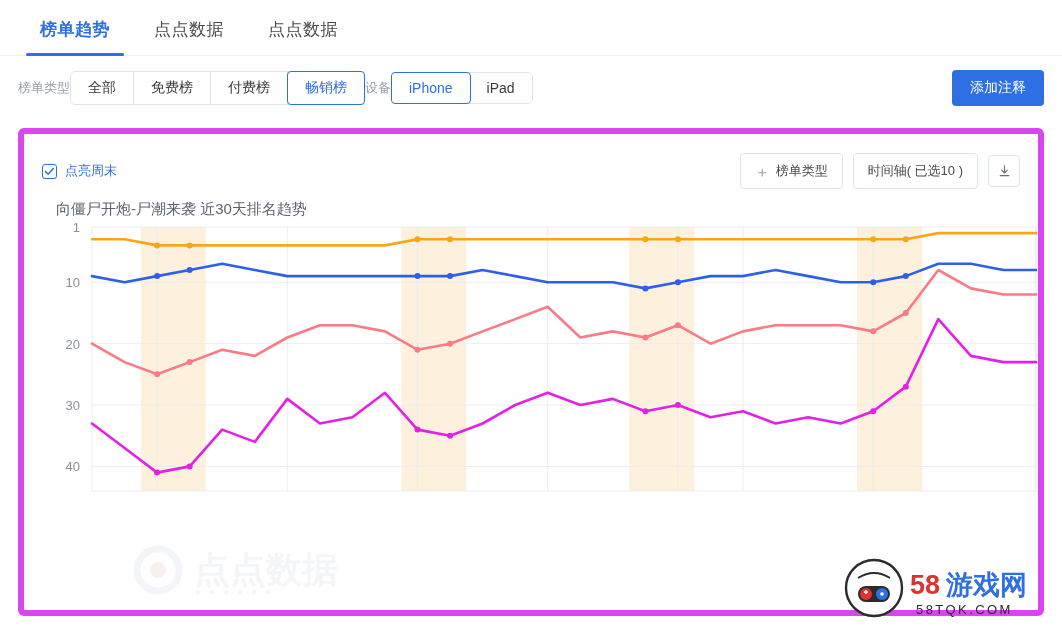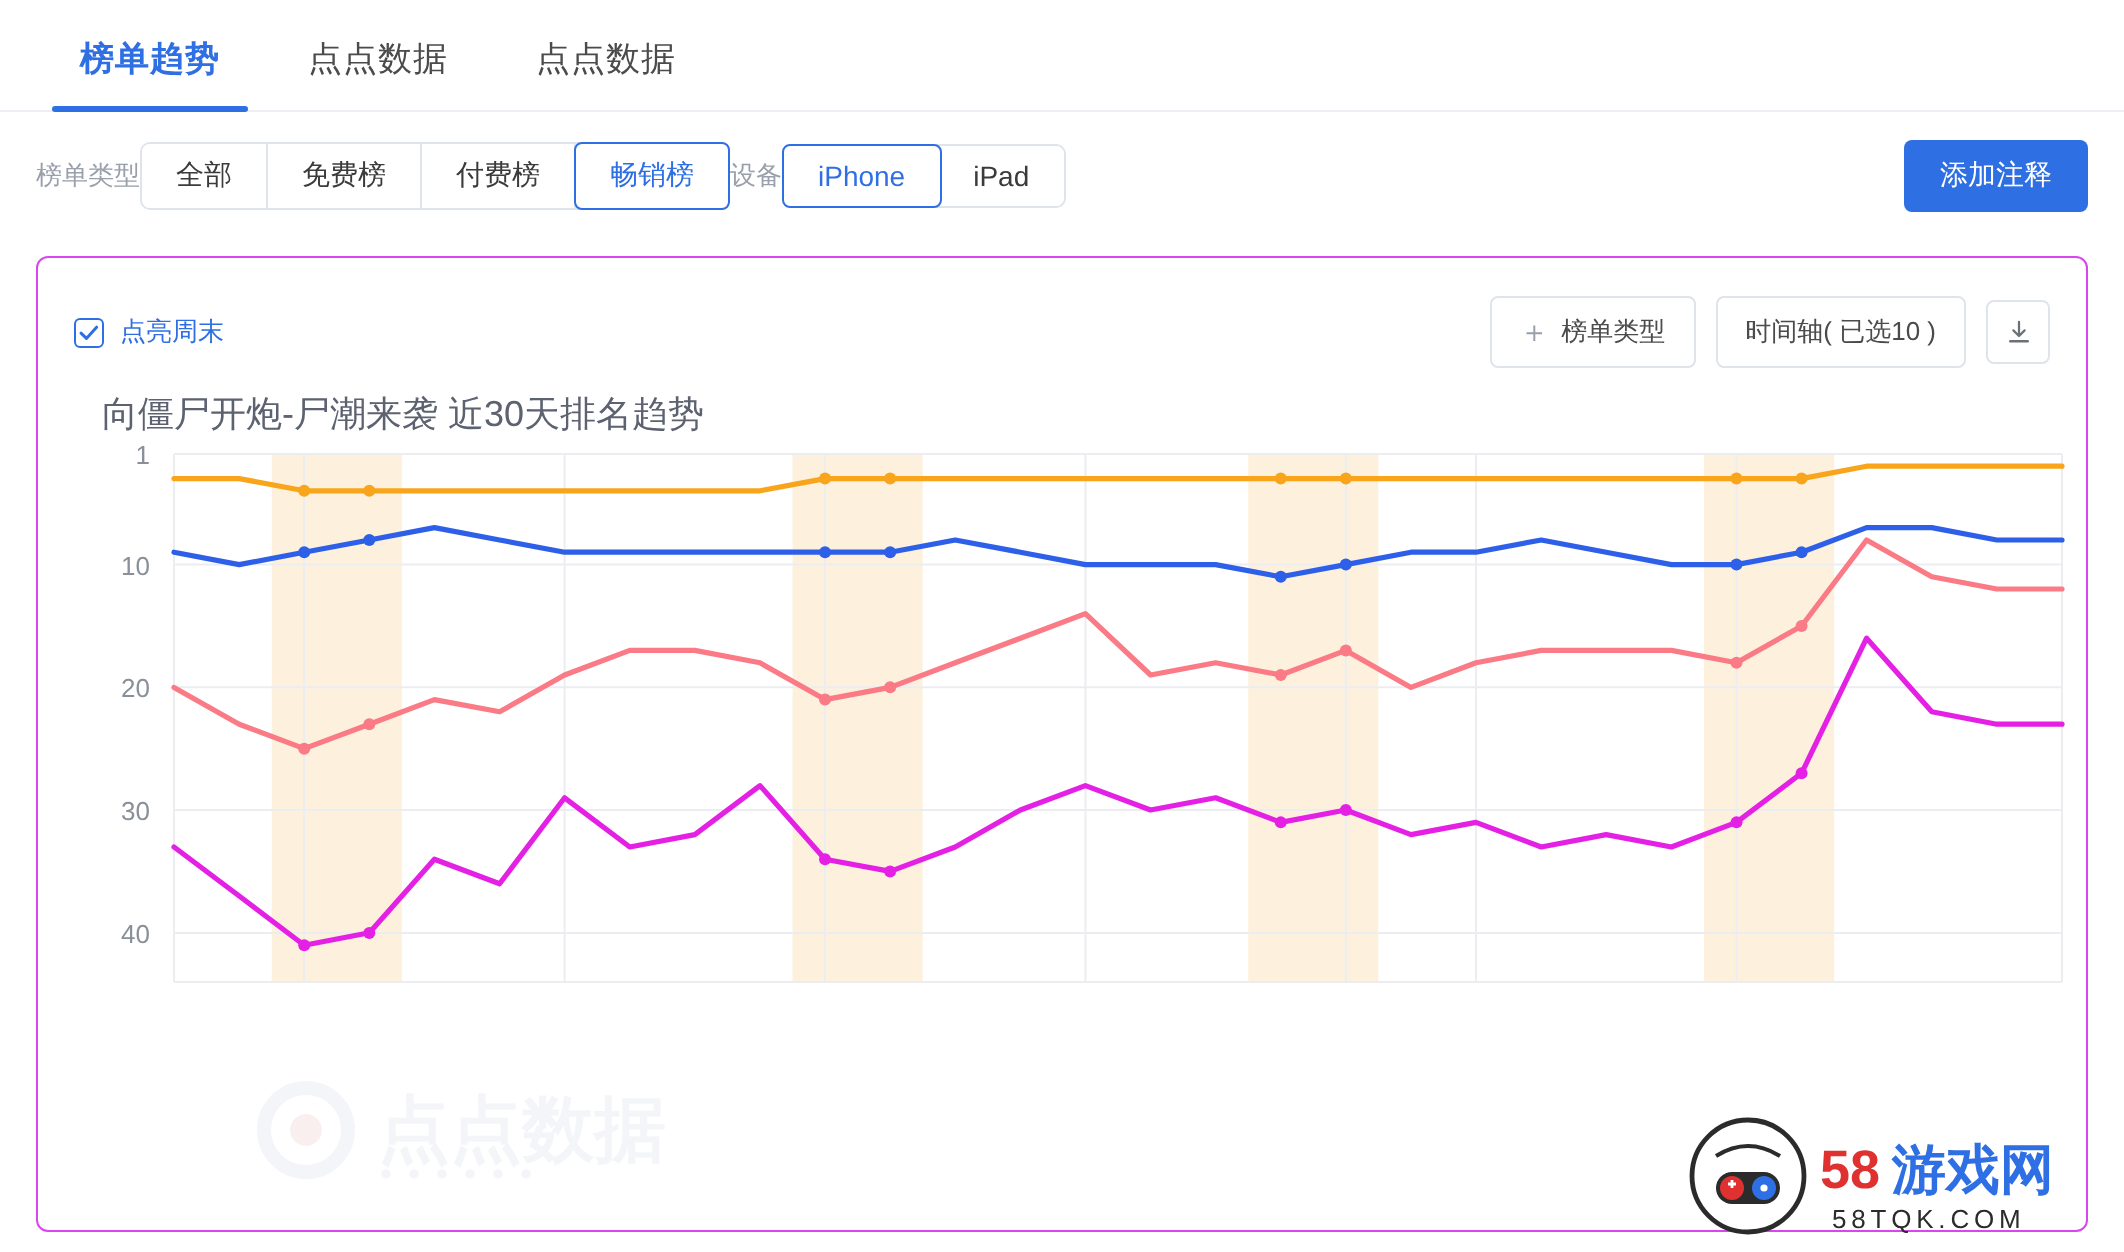--- a/index.html
+++ b/index.html
@@ -77,21 +77,21 @@
     cursor: pointer;
     font-family: inherit;
   }
 
   
   #card {
     position: absolute;
     left: 18px; top: 128px;
     width: 1026px; height: 488px;
     background: #fff;
-    border: 1px solid #d946ef;
+    border: 6px solid #d946ef;
     border-radius: 6px;
   }
   #card-top {
     display: flex; align-items: center;
     padding: 16px 18px 0 18px;
     height: 58px;
   }
   .chk-wrap { display: flex; align-items: center; gap: 8px; cursor: pointer; }
   .chkbox {
     width: 15px; height: 15px; border: 1px solid #2f6fe4;
@@ -108,21 +108,21 @@
     display: flex; align-items: center; gap: 6px; white-space: nowrap;
   }
   .tbtn .plus { color: #9aa0ab; font-size: 15px; line-height: 1; }
   .icon-btn {
     border: 1px solid #dfe3ea; background: #fff; border-radius: 4px;
     width: 32px; height: 32px; display: flex; align-items: center;
     justify-content: center; cursor: pointer;
   }
 
   #chart-title {
-    font-size: 18px; color: #5c6270;
+    font-size: 15px; color: #5c6270;
     padding: 8px 0 0 32px;
   }
 
   
   #plot-wrap { position: relative; width: 1026px; height: 300px; }
   #plot-svg { display: block; }
 
   #watermark {
     position: absolute; left: 108px; top: 408px;
     width: 290px; height: 56px;

